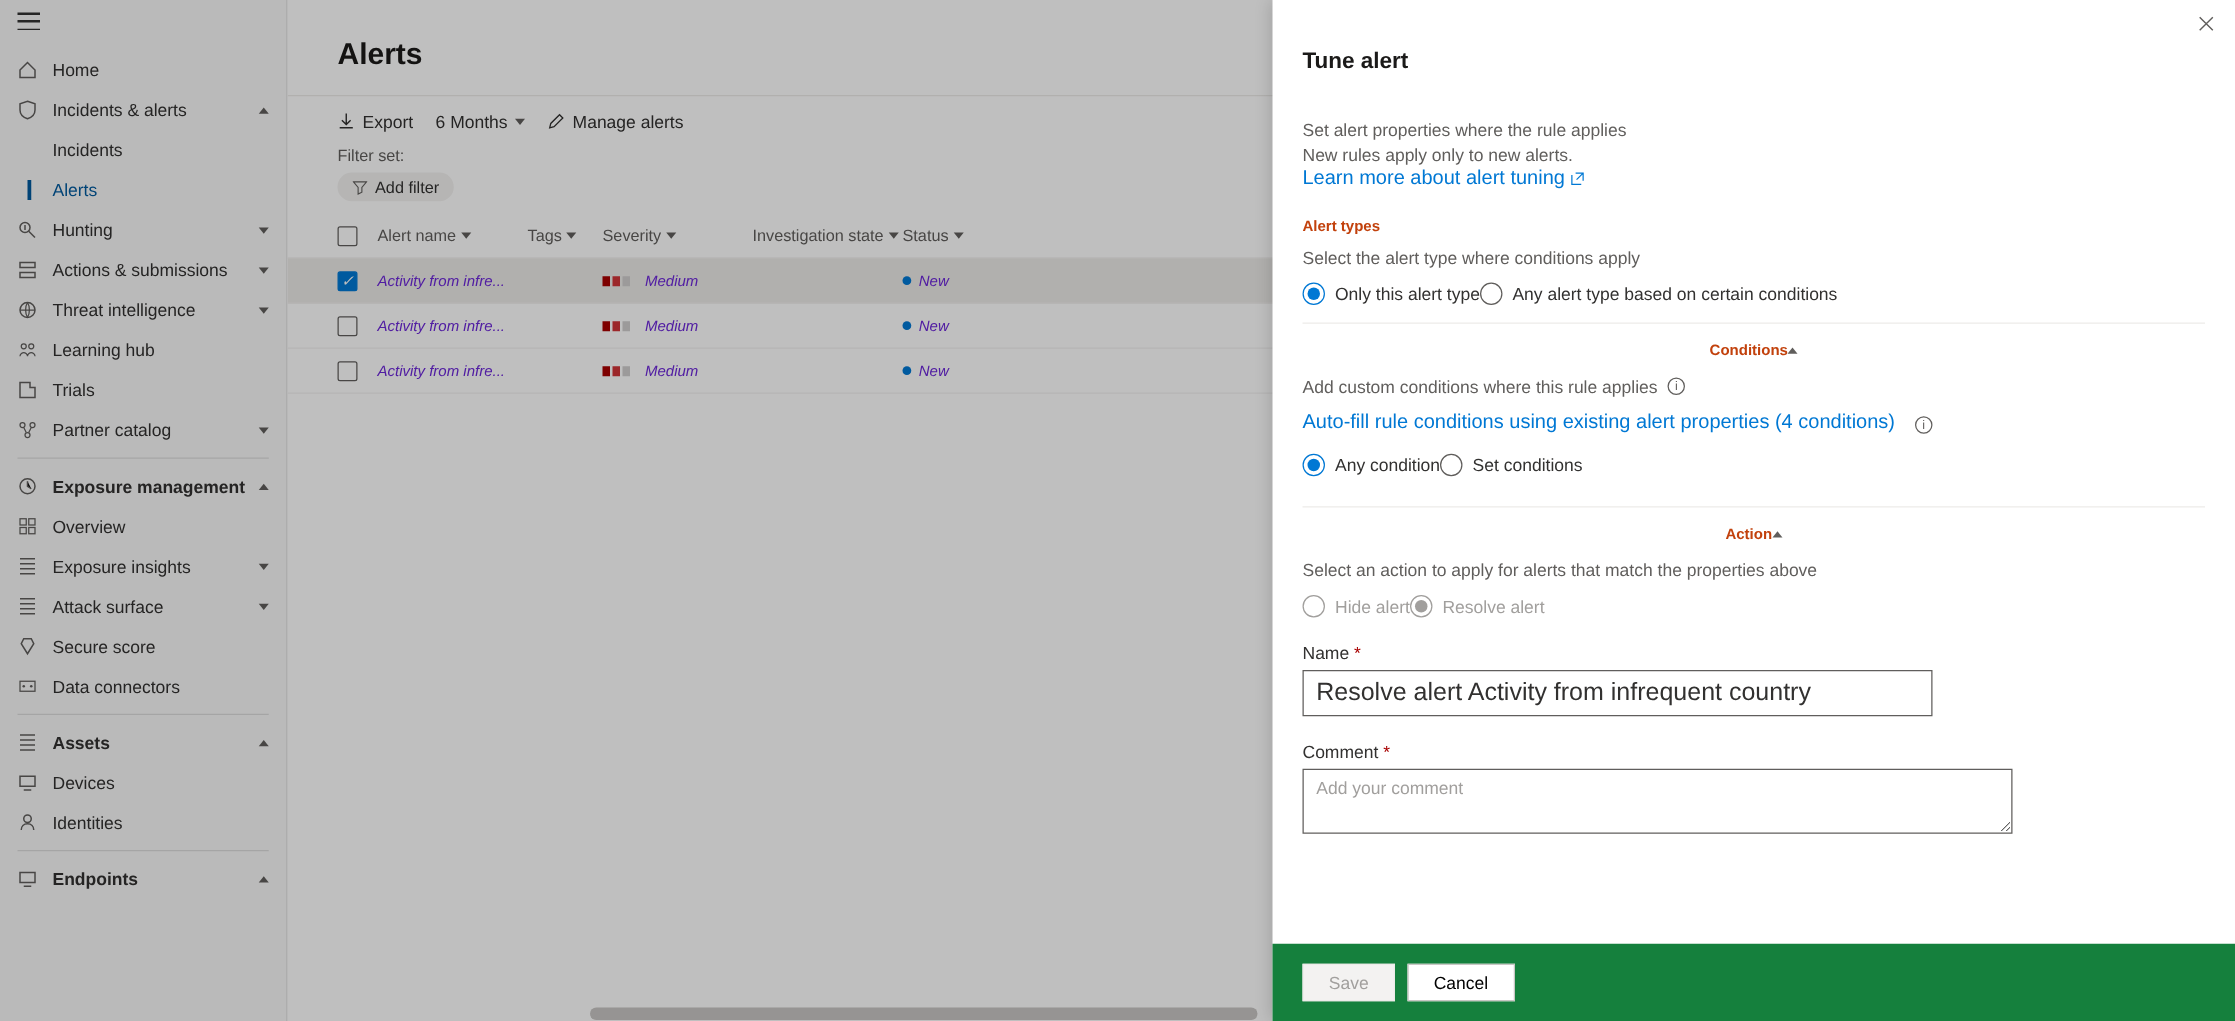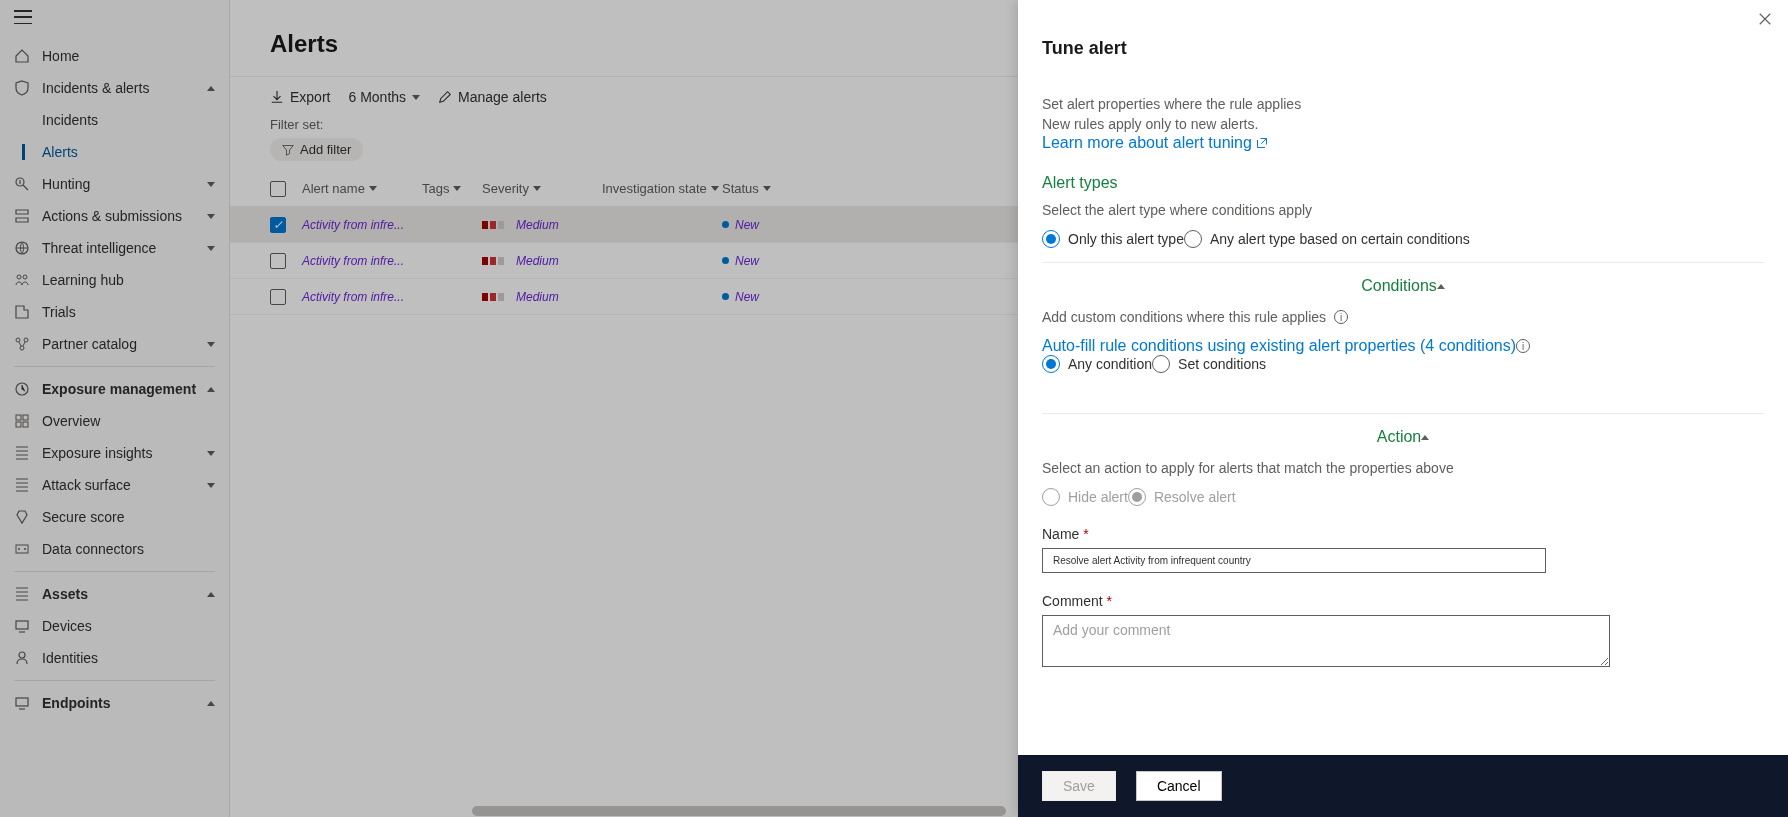--- a/index.html
+++ b/index.html
@@ -48,38 +48,38 @@
 .chev-up { border-top: none; border-bottom: 5px solid #605e5c; }
 
 .overlay { position: absolute; inset: 0; background: rgba(0,0,0,0.25); }
 
 .panel { position: absolute; top: 0; right: 0; bottom: 0; width: 770px; background: #fff; box-shadow: -2px 0 12px rgba(0,0,0,0.15); display: flex; flex-direction: column; }
 .panel-close { position: absolute; top: 12px; right: 16px; font-size: 18px; color: #605e5c; cursor: pointer; background: none; border: none; }
 .panel-inner { padding: 38px 24px 0; overflow-y: auto; flex: 1; }
 .panel-title { font-size: 18px; font-weight: 700; color: #1b1a19; margin-bottom: 36px; }
 .panel-desc { font-size: 14px; color: #605e5c; line-height: 1.4; }
 .panel-link { color: #0078d4; text-decoration: none; display: inline-flex; align-items: center; gap: 4px; }
-.section-h { font-size: 16px; font-weight: 400; color: #15803d; margin-top: 22px; margin-bottom: 10px; }
+.section-h { font-size: 12px; font-weight: 700; color: #c2410c; margin-top: 22px; margin-bottom: 10px; }
 .sub-desc { font-size: 14px; color: #605e5c; margin-bottom: 12px; }
 .radio-row { display: flex; align-items: center; margin-bottom: 14px; }
 .radio { display: flex; align-items: center; gap: 8px; font-size: 14px; color: #323130; cursor: pointer; }
 .radio .circle { width: 18px; height: 18px; border: 1.5px solid #605e5c; border-radius: 50%; display: inline-flex; align-items: center; justify-content: center; }
 .radio.selected .circle { border-color: #0078d4; }
 .radio.selected .circle::after { content: ""; width: 10px; height: 10px; background: #0078d4; border-radius: 50%; }
 .radio.disabled { color: #a19f9d; cursor: default; }
 .radio.disabled .circle { border-color: #a19f9d; }
 .radio.disabled.selected .circle::after { background: #a19f9d; }
 .section-exp { display: flex; align-items: center; justify-content: center; border-top: 1px solid #edebe9; padding-top: 14px; margin-top: 10px; }
 .info-icon { width: 14px; height: 14px; border: 1px solid #605e5c; border-radius: 50%; display: inline-flex; align-items: center; justify-content: center; font-size: 10px; color: #605e5c; }
 .field-label { font-size: 14px; color: #323130; margin-top: 20px; margin-bottom: 6px; display: block; }
 .req { color: #a80000; }
-.text-input { width: 504px; border: 1px solid #605e5c; padding: 6px 10px; font-size: 10px; color: #323130; }
+.text-input { width: 504px; border: 1px solid #605e5c; padding: 6px 10px; font-size: 20px; color: #323130; }
 .textarea { width: 568px; height: 52px; border: 1px solid #605e5c; padding: 6px 10px; font-size: 14px; color: #323130; resize: both; }
 .textarea::placeholder { color: #a19f9d; }
-.panel-footer { padding: 16px 24px; display: flex; gap: 20px; border-top: none; background: #0f172a; }
+.panel-footer { padding: 16px 24px; display: flex; gap: 10px; border-top: none; background: #15803d; }
 .btn { padding: 6px 20px; font-size: 14px; border: 1px solid #c8c6c4; background: #fff; cursor: pointer; }
 .btn.primary-disabled { background: #f3f2f1; border-color: #edebe9; color: #a19f9d; cursor: default; }
 .scrollbar-track { position: absolute; bottom: 0; left: 230px; right: 770px; height: 12px; background: transparent; }
 .scrollbar-thumb { position: absolute; left: 12px; right: 12px; height: 10px; top: 1px; background: #c8c6c4; border-radius: 5px; }
 svg { display: block; }
 </style>
 </head>
 <body>
 
 <div class="app">
@@ -414,38 +414,38 @@
     </div>
 
     <div class="section-exp">
       <div class="section-h" style="margin:0">Conditions</div>
       <span class="chev-down chev-up"></span>
     </div>
     <div class="sub-desc" style="margin-top:14px;display:flex;align-items:center;gap:8px">
       <span>Add custom conditions where this rule applies</span>
       <span class="info-icon">i</span>
     </div>
-    <div style="display:flex;align-items:center;gap:0;">
+    <div style="display:flex;align-items:flex-end;gap:16px;margin-bottom:16px">
       <a href="#" class="panel-link">
           <span>Auto-fill rule conditions using existing alert properties (4 conditions)</span>
         </a>
       <span class="info-icon">i</span>
     </div>
     <div class="radio-row">
       <label class="radio selected">
           <span class="circle"></span>
           <span>Any condition</span>
         </label>
       <label class="radio">
           <span class="circle"></span>
           <span>Set conditions</span>
         </label>
     </div>
 
-    <div class="section-exp" style="margin-top:40px">
+    <div class="section-exp" style="margin-top:24px">
       <div class="section-h" style="margin:0">Action</div>
       <span class="chev-down chev-up"></span>
     </div>
     <div class="sub-desc" style="margin-top:14px">Select an action to apply for alerts that match the properties above</div>
     <div class="radio-row">
       <label class="radio disabled">
           <span class="circle"></span>
           <span>Hide alert</span>
         </label>
       <label class="radio disabled selected">

